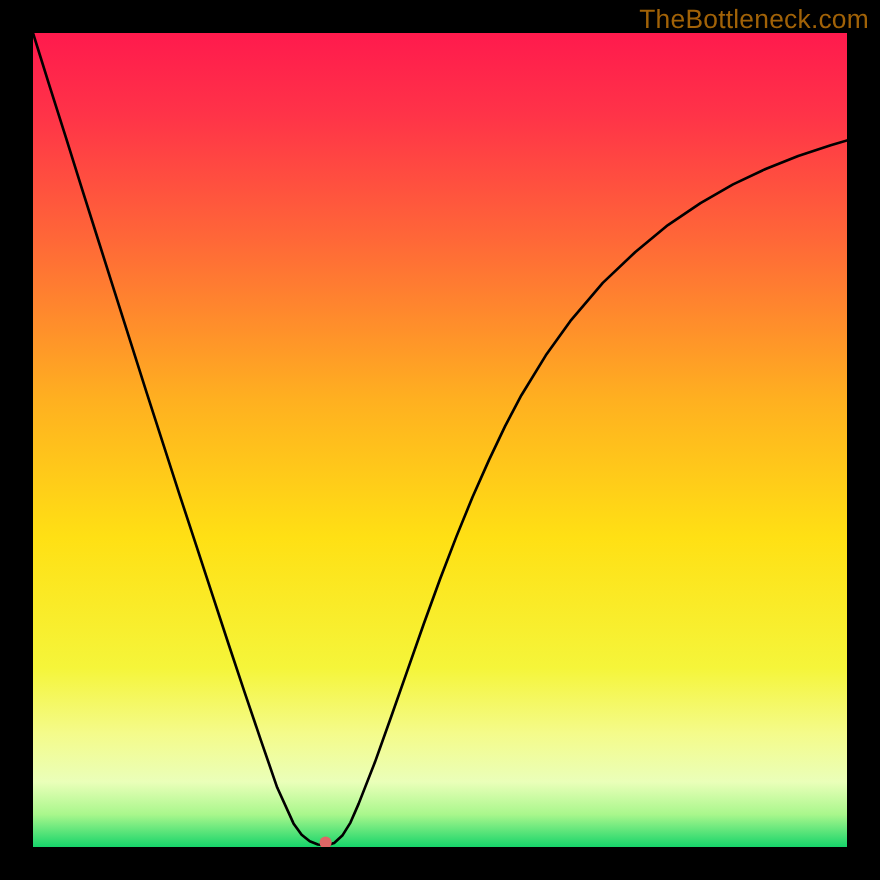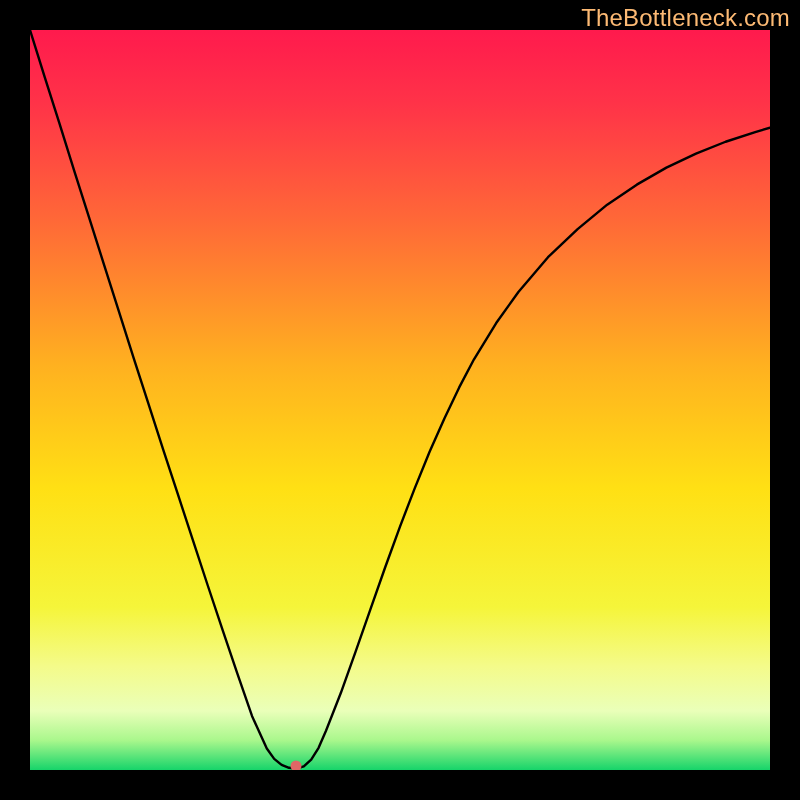--- a/index.html
+++ b/index.html
@@ -7,21 +7,21 @@
   .frame {
     position: relative;
     width: 800px;
     height: 800px;
     background: #000;
   }
   .watermark {
     position: absolute;
     top: 4px;
     right: 10px;
-    color: #fdba74;
+    color: #a16207;
     font-family: Arial, Helvetica, sans-serif;
     font-size: 24px;
     letter-spacing: 0.2px;
     z-index: 5;
   }
   .plot {
     position: absolute;
     left: 30px;
     top: 30px;
     width: 740px;

